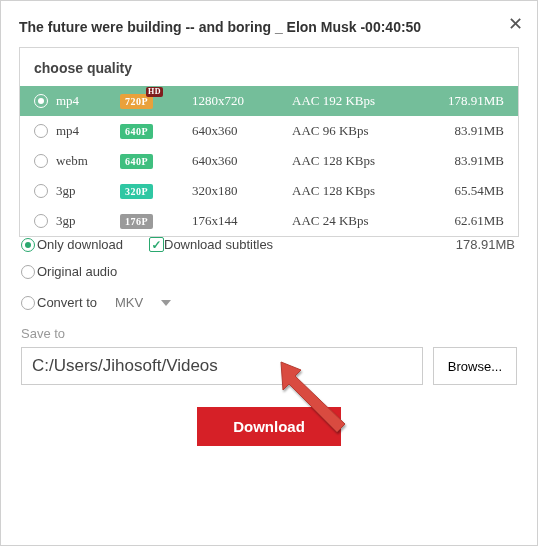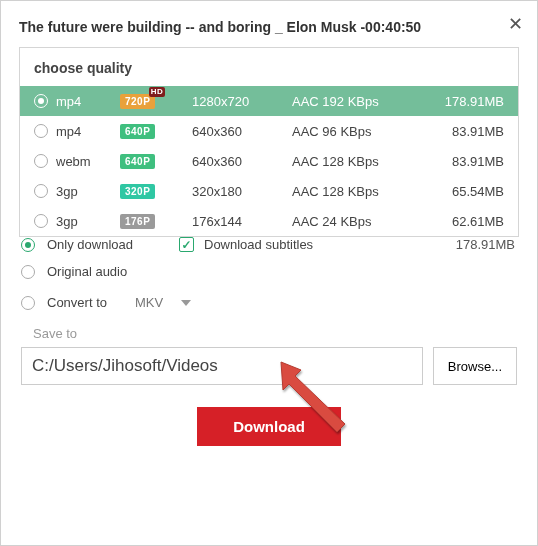--- a/index.html
+++ b/index.html
@@ -38,20 +38,21 @@
     font-weight: 600;
     font-size: 14px;
     color: #444;
   }
   .quality-table { width: 100%; }
   .quality-row {
     display: flex;
     align-items: center;
     padding: 7px 14px;
     gap: 8px;
+    font-family: Liberation Serif, serif;
   }
   .quality-row.selected {
     background: #74be9a;
     color: #fff;
   }
   .radio {
     width: 14px; height: 14px;
     border: 1.5px solid #aaa;
     border-radius: 50%;
     display: inline-flex;
@@ -92,21 +93,20 @@
     background: #7f1d1d;
     border-radius: 2px;
     padding: 0 2px;
     line-height: 10px;
   }
 
   .options-area { padding: 0 2px; }
   .opt-row {
     display: flex;
     align-items: center;
-    gap: 10px;
     margin-bottom: 12px;
     position: relative;
   }
   .opt-row .radio { margin-right: 2px; }
   .opt-row.first .radio { border-color: #2aa86f; }
   .opt-row.first .radio .dot { width:6px;height:6px;border-radius:50%;background:#2aa86f; }
   .checkbox {
     width: 15px; height: 15px;
     border: 1.5px solid #2aa86f;
     border-radius: 2px;
@@ -131,21 +131,21 @@
     margin-left:6px;
   }
   .chev {
     display:inline-block;
     width:0;height:0;
     border-left:5px solid transparent;
     border-right:5px solid transparent;
     border-top:6px solid #999;
   }
 
-  .save-label { color:#999; margin-top: 10px; margin-bottom:6px;margin-left:12px; }
+  .save-label { color:#999; margin-top: 10px; margin-bottom:6px; }
   .save-row { display:flex; gap:10px; align-items:stretch; }
   .save-path {
     flex:1;
     border:1px solid #ccc;
     padding:8px 10px;
     font-size:17px;
     color:#444;
     background:#fff;
   }
   .browse-btn {

